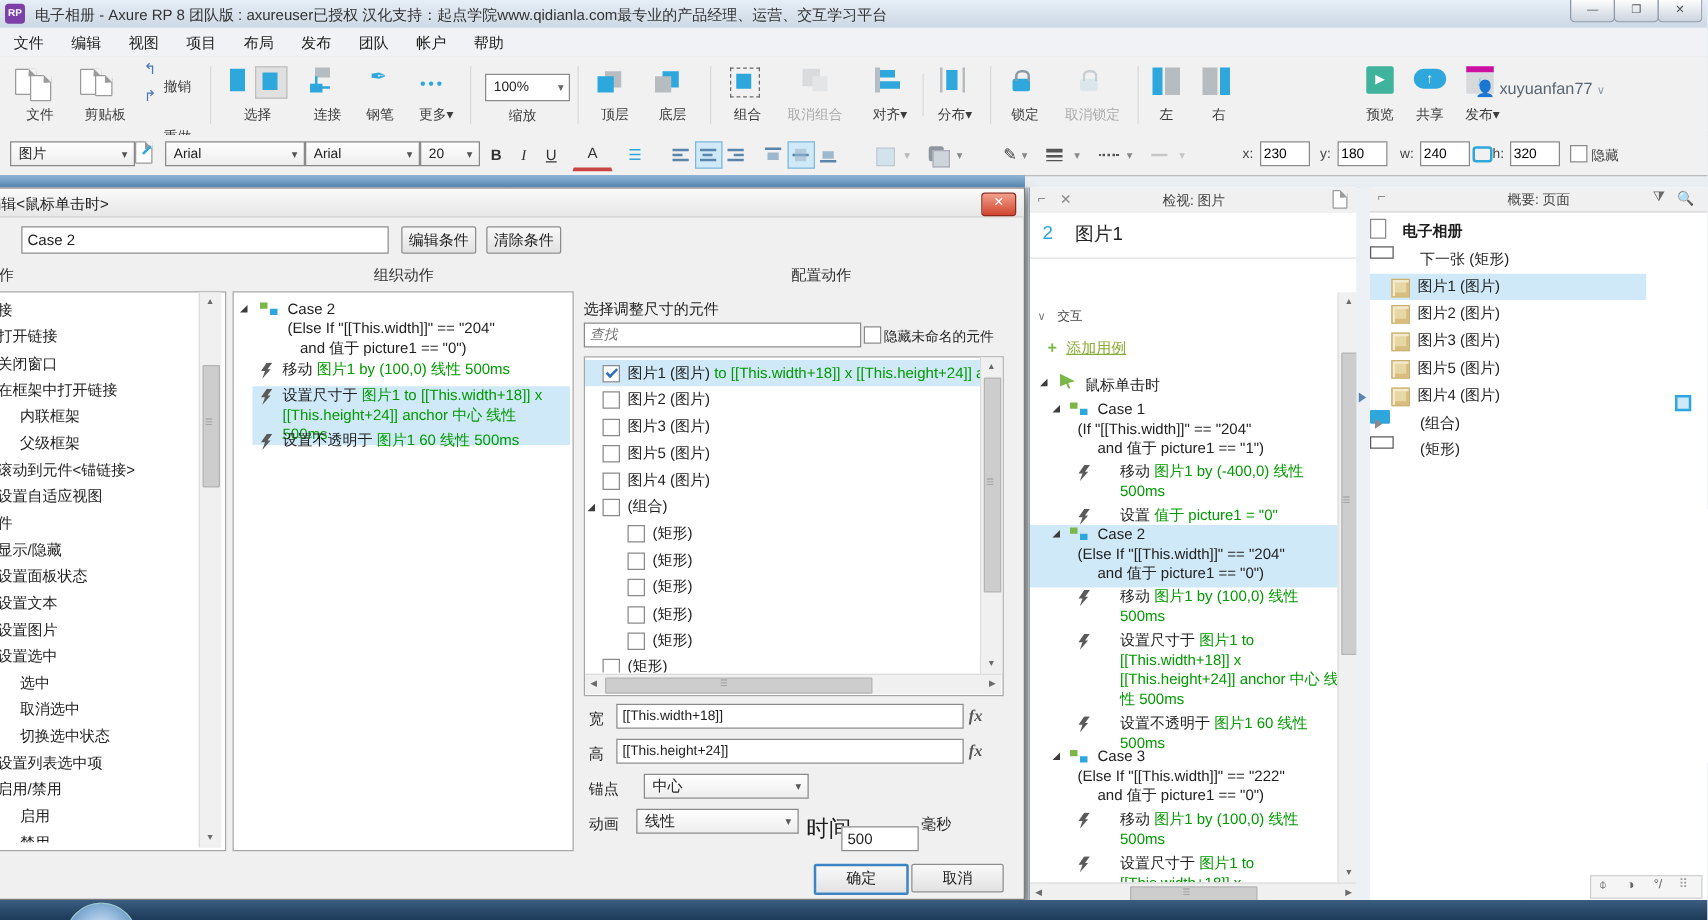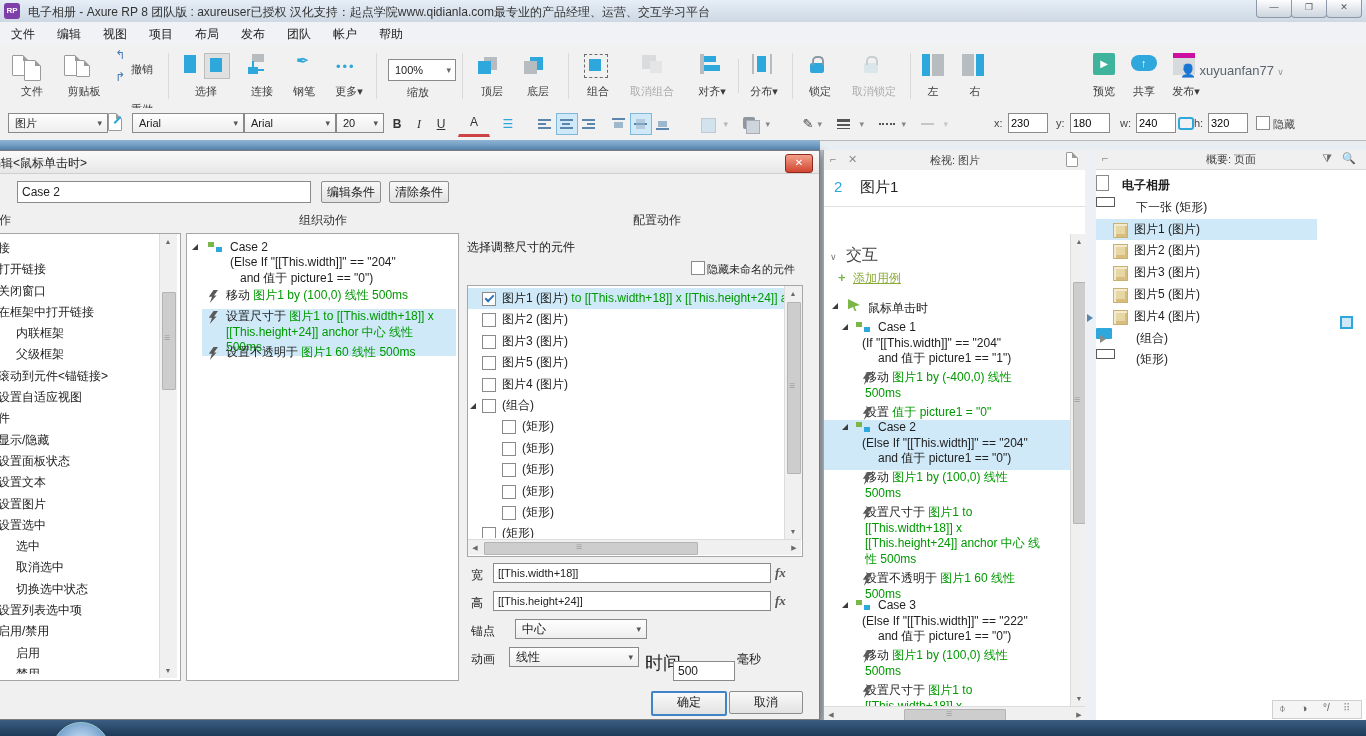--- a/index.html
+++ b/index.html
@@ -62,21 +62,21 @@
   #dlg-title{left:0;top:0;width:100%;height:22px;background:linear-gradient(#fafafa,#e7e7e7);border-bottom:1px solid #cfcfcf}
   #dlg-close{left:800px;top:3px;width:26px;height:17px;background:linear-gradient(#f2a08b,#d14530);border:1px solid #8e2a1c;border-radius:3px;color:#fff;font-size:10px;font-weight:bold;text-align:center;line-height:15px}
   .colhdr{position:absolute;font-size:12px;color:#333}
   
   #inspector{left:823px;top:150px;width:262px;height:570px;background:#fff;border-left:1px solid #9aa5b1;border-right:1px solid #9aa5b1}
   #insp-head{left:0;top:0;width:262px;height:20px;background:#f0f0f0;border-bottom:1px solid #d8d8d8;font-size:11px;color:#444}
   .tab{position:absolute;top:0;height:28px;text-align:center;line-height:28px;font-size:12px;background:#f0f0f0;color:#333;border-right:1px solid #dcdcdc}
   .tab.active{background:#2ea7dd;color:#fff}
   .cond{color:#222;margin-left:20px;line-height:15px;white-space:nowrap}
   .act-line{position:relative;margin:4px 0 0 20px;min-height:14px}
-  .act-txt{margin-left:3px;width:181px;line-height:15.5px}
+  .act-txt{margin-left:34px;width:181px;line-height:15.5px}
   
   #outline{left:1096px;top:150px;width:270px;height:570px;background:#fff}
   #out-head{left:0;top:0;width:270px;height:19px;background:#f0f0f0;border-bottom:1px solid #d8d8d8;font-size:11px;color:#444}
   .o-row{position:absolute;left:0;width:270px;height:21px;line-height:21px;white-space:nowrap}
   .thumb-img{position:absolute;width:13px;height:13px;top:4px;background:#e6d7a4;border:1px solid #c9b271;box-shadow:inset 2px 2px 0 #f4ead0,inset -2px -3px 0 #d8bd7f}
   
   #splitter{left:1085px;top:150px;width:11px;height:570px;background:#edf0f4;border-right:1px solid #cfd5dc}
   
   #taskbar{left:0;top:720px;width:1366px;height:16px;background:linear-gradient(#3a5a7d,#1d3document}
   .tb-btn{position:absolute;top:1px;width:178px;height:15px;background:rgba(255,255,255,.10);border-left:1px solid rgba(255,255,255,.25);border-right:1px solid rgba(0,0,0,.35)}
@@ -363,20 +363,21 @@
           <div style="margin-left: 24px; width: 222px; line-height: 15.5px; font-size: 12px;"><span class="seg-k">设置尺寸于 </span><span class="seg-g">图片1</span><span class="seg-g"> to [[This.width+18]] x [[This.height+24]] anchor 中心 线性 500ms</span></div>
         </div>
         <div style="position: absolute; left: 15px; top: 111px; width: 254px;">
           <div class="bolt" style="left: 6px; top: 2px;"></div>
           <div style="margin-left: 24px; width: 222px; line-height: 15.5px; font-size: 12px;"><span class="seg-k">设置不透明于 </span><span class="seg-g">图片1</span><span class="seg-g"> 60 线性 500ms</span></div>
         </div>
       </div>
   </div>
 
   <div class="abs" style="left:482px;top:88px;font-size:12px;color:#222">选择调整尺寸的元件</div>
+  <input class="abs tin ph" style="left: 482px; top: 107px; width: 212px; height: 18px; font-style: italic;" placeholder="查找">
   <div class="cb" style="left:706px;top:110px"></div>
   <div class="abs" style="left:722px;top:111px;font-size:11px">隐藏未命名的元件</div>
 
   <div class="abs panel" style="left:482px;top:134px;width:334px;height:270px">
     <div class="abs" id="cfg-list" style="left:0;top:2px;width:316px;height:250px;overflow:hidden">
         <div class="row" style="position: relative; height: 21.4px; line-height: 21.4px; font-size: 12px; background: rgb(207, 233, 248);">
           <div class="cb on" style="left: 14px; top: 4px;"></div>
           <div style="position: absolute; left: 34px; top: 0px; white-space: nowrap;"><span class="seg-k">图片1 (图片)</span><span class="seg-g"> to </span><span class="seg-g">[[This.width+18]]</span><span class="seg-g"> x </span><span class="seg-g">[[This.height+24]]</span><span class="seg-g"> anc</span></div>
         </div>
         <div class="row" style="position: relative; height: 21.4px; line-height: 21.4px; font-size: 12px;">
@@ -464,21 +465,21 @@
     <span style="position:absolute;left:0;right:0;text-align:center;top:3px">检视: 图片</span>
     <span style="position:absolute;right:8px;top:2px"><span class="i-doc" style="position:relative;display:inline-block;width:10px;height:13px"></span></span>
   </div>
   <div class="abs" style="left:0;top:20px;width:262px;height:36px;background:#fff;border-bottom:1px solid #e0e0e0">
     <span style="position:absolute;left:10px;top:8px;font-size:15px;color:#2ea7dd">2</span>
     <span style="position:absolute;left:36px;top:8px;font-size:15px;color:#222">图片1</span>
   </div>
   <div class="abs" id="insp-content" style="left:0;top:84px;width:246px;height:472px;overflow:hidden;background:#fff">
     <div class="abs" style="left:6px;top:11px">
       <span style="color:#777;font-size:9px">∨</span>
-      <span style="font-size:16px;color:#444;margin-left:6px">交互</span>
+      <span style="font-size:10px;color:#444;margin-left:6px">交互</span>
     </div>
     <div class="abs" style="left:14px;top:36px">
       <span style="color:#7ab648;font-weight:bold;font-size:13px">+</span>
       <span style="color:#8aab36;text-decoration:underline;margin-left:4px;font-size:12px">添加用例</span>
     </div>
     <div class="abs" style="left:8px;top:66px">
       <span class="exp-open" style="left:0;top:3px"></span>
       <span class="abs" style="left:16px;top:-1px;width:12px;height:12px;background:#7ab648;clip-path:polygon(0 0,100% 50%,55% 62%,70% 100%,55% 100%,42% 66%,0 85%)"></span>
       <span style="margin-left:36px;font-size:12px;color:#222">鼠标单击时</span>
     </div>

